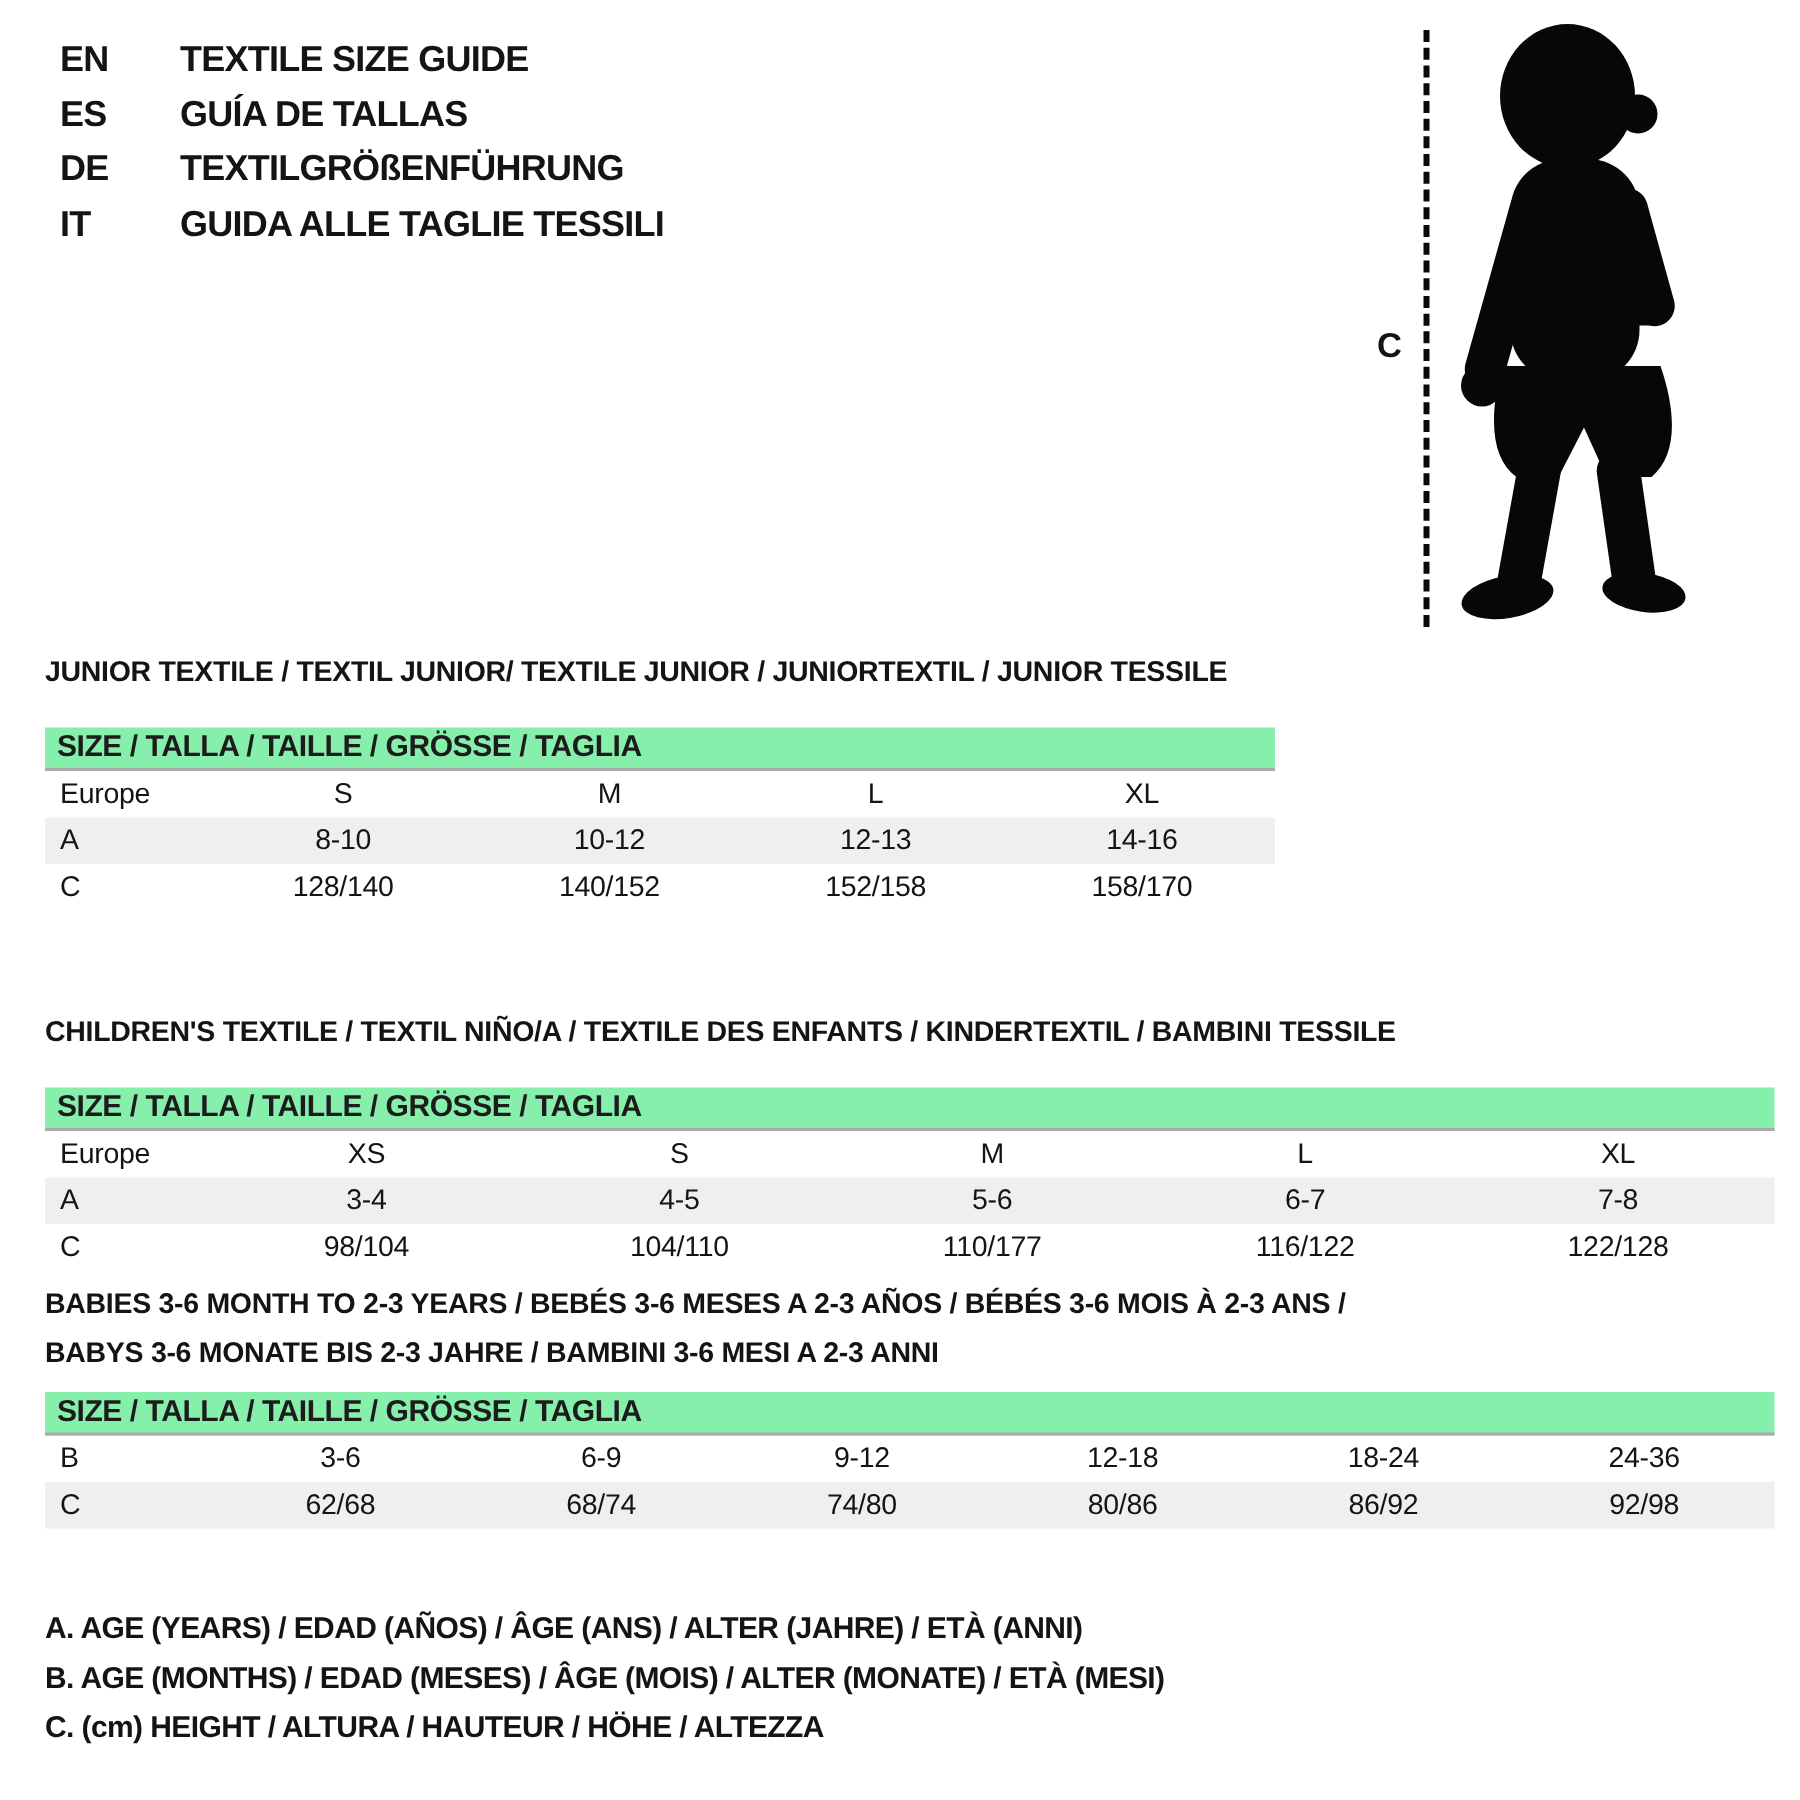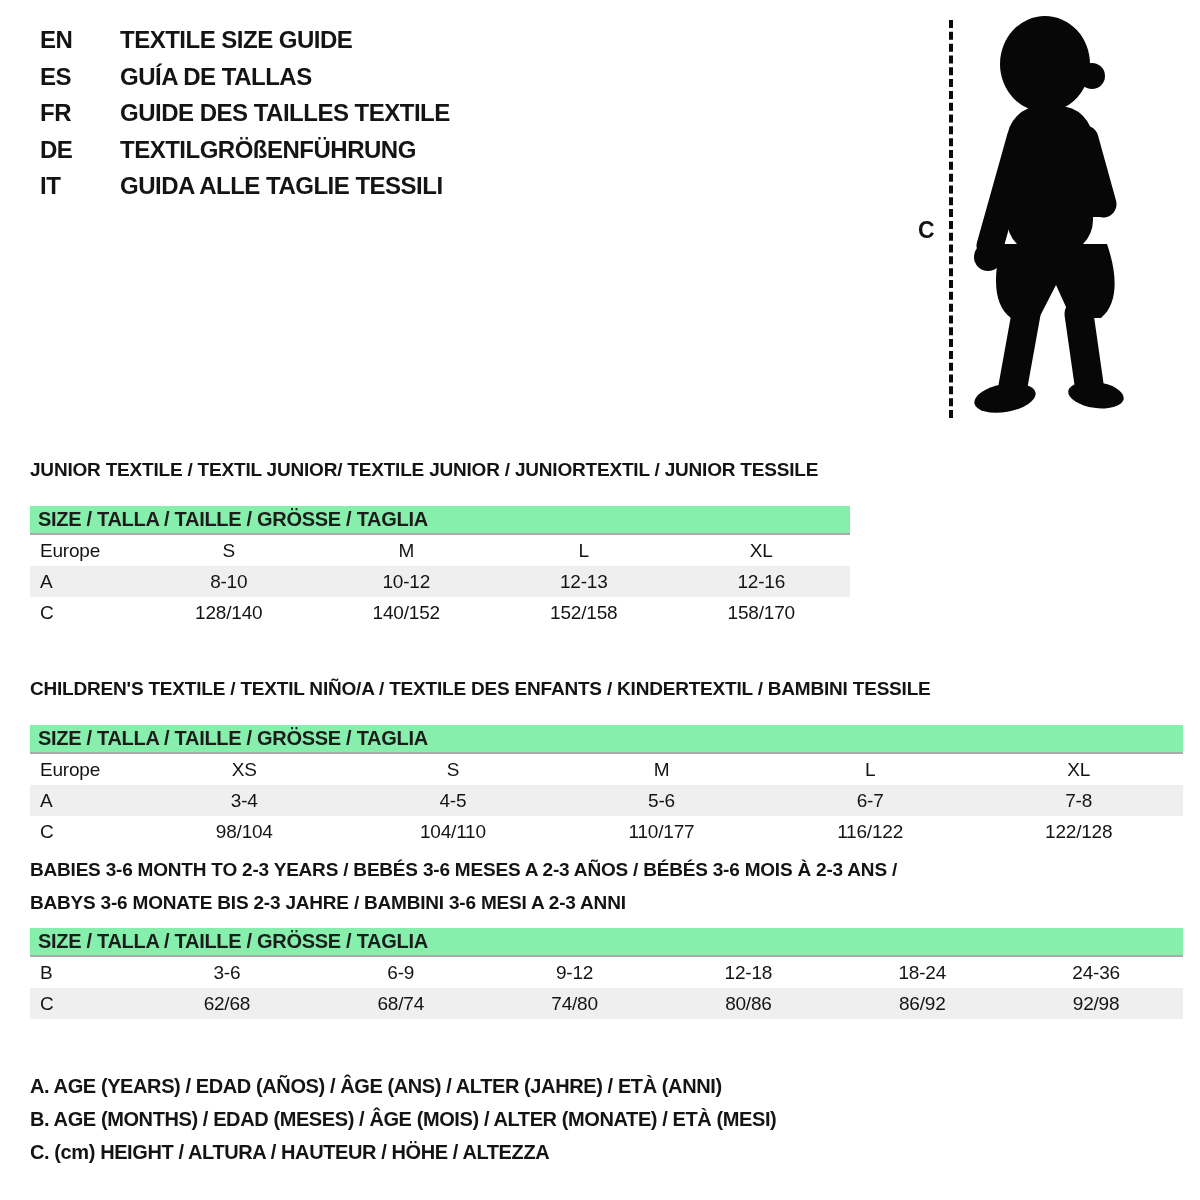--- a/index.html
+++ b/index.html
@@ -15,21 +15,21 @@
   .lang-code{display:inline-block;width:80px;}
 
   
   .figure{position:absolute;left:905px;top:12px;width:290px;height:420px;}
   .measure-line{position:absolute;left:44px;top:8px;height:398px;width:0;border-left:4px dashed #0a0a0a;}
   .measure-label{position:absolute;left:13px;top:205px;font-size:23px;font-weight:bold;}
   .figure svg{position:absolute;left:60px;top:2px;}
 
   
   .sec{position:absolute;left:30px;}
-  .sec-junior{top:460px;width:820px;}
+  .sec-junior{top:439px;width:820px;}
   .sec-children{top:645px;width:1153px;margin-top:34px;}
   .sec-babies{top:853px;width:1153px;}
   .sec-title{font-size:19px;font-weight:bold;letter-spacing:-0.2px;line-height:20px;white-space:nowrap;}
   .sec-junior .sec-title,.sec-children .sec-title{margin-bottom:26px;}
   .sec-babies .sec-title{line-height:33px;margin-bottom:9px;}
 
   .size-bar{
     height:29px;box-sizing:border-box;background:#86efac;border-bottom:2px solid #aaaaaa;
     display:flex;align-items:center;padding-left:8px;
     font-size:20px;font-weight:bold;letter-spacing:-0.3px;color:#1c1c1c;white-space:nowrap;
@@ -45,21 +45,20 @@
   .legend-line{font-size:20px;font-weight:bold;letter-spacing:-0.4px;line-height:33px;white-space:nowrap;}
 </style>
 </head>
 <body>
 
 <div class="canvas">
 
   <div class="langs" id="langs">
       <div class="lang-row"><span class="lang-code">EN</span><span class="lang-label">TEXTILE SIZE GUIDE</span></div>
       <div class="lang-row"><span class="lang-code">ES</span><span class="lang-label">GUÍA DE TALLAS</span></div>
-      <div class="lang-row"><span class="lang-code">FR</span><span class="lang-label">GUIDE DES TAILLES TEXTILE</span></div>
       <div class="lang-row"><span class="lang-code">DE</span><span class="lang-label">TEXTILGRÖßENFÜHRUNG</span></div>
       <div class="lang-row"><span class="lang-code">IT</span><span class="lang-label">GUIDA ALLE TAGLIE TESSILI</span></div>
     </div>
 
   <div class="figure">
     <div class="measure-line"></div>
     <div class="measure-label">C</div>
     <svg width="185" height="408" viewBox="0 0 185 408" aria-hidden="true">
       <g fill="#070707" stroke="#070707">
 
@@ -99,21 +98,21 @@
             <td class="cell">S</td>
             <td class="cell">M</td>
             <td class="cell">L</td>
             <td class="cell">XL</td>
           </tr>
           <tr class="shaded">
             <td class="row-label">A</td>
             <td class="cell">8-10</td>
             <td class="cell">10-12</td>
             <td class="cell">12-13</td>
-            <td class="cell">12-16</td>
+            <td class="cell">14-16</td>
           </tr>
           <tr>
             <td class="row-label">C</td>
             <td class="cell">128/140</td>
             <td class="cell">140/152</td>
             <td class="cell">152/158</td>
             <td class="cell">158/170</td>
           </tr>
         </tbody>
       </table>

